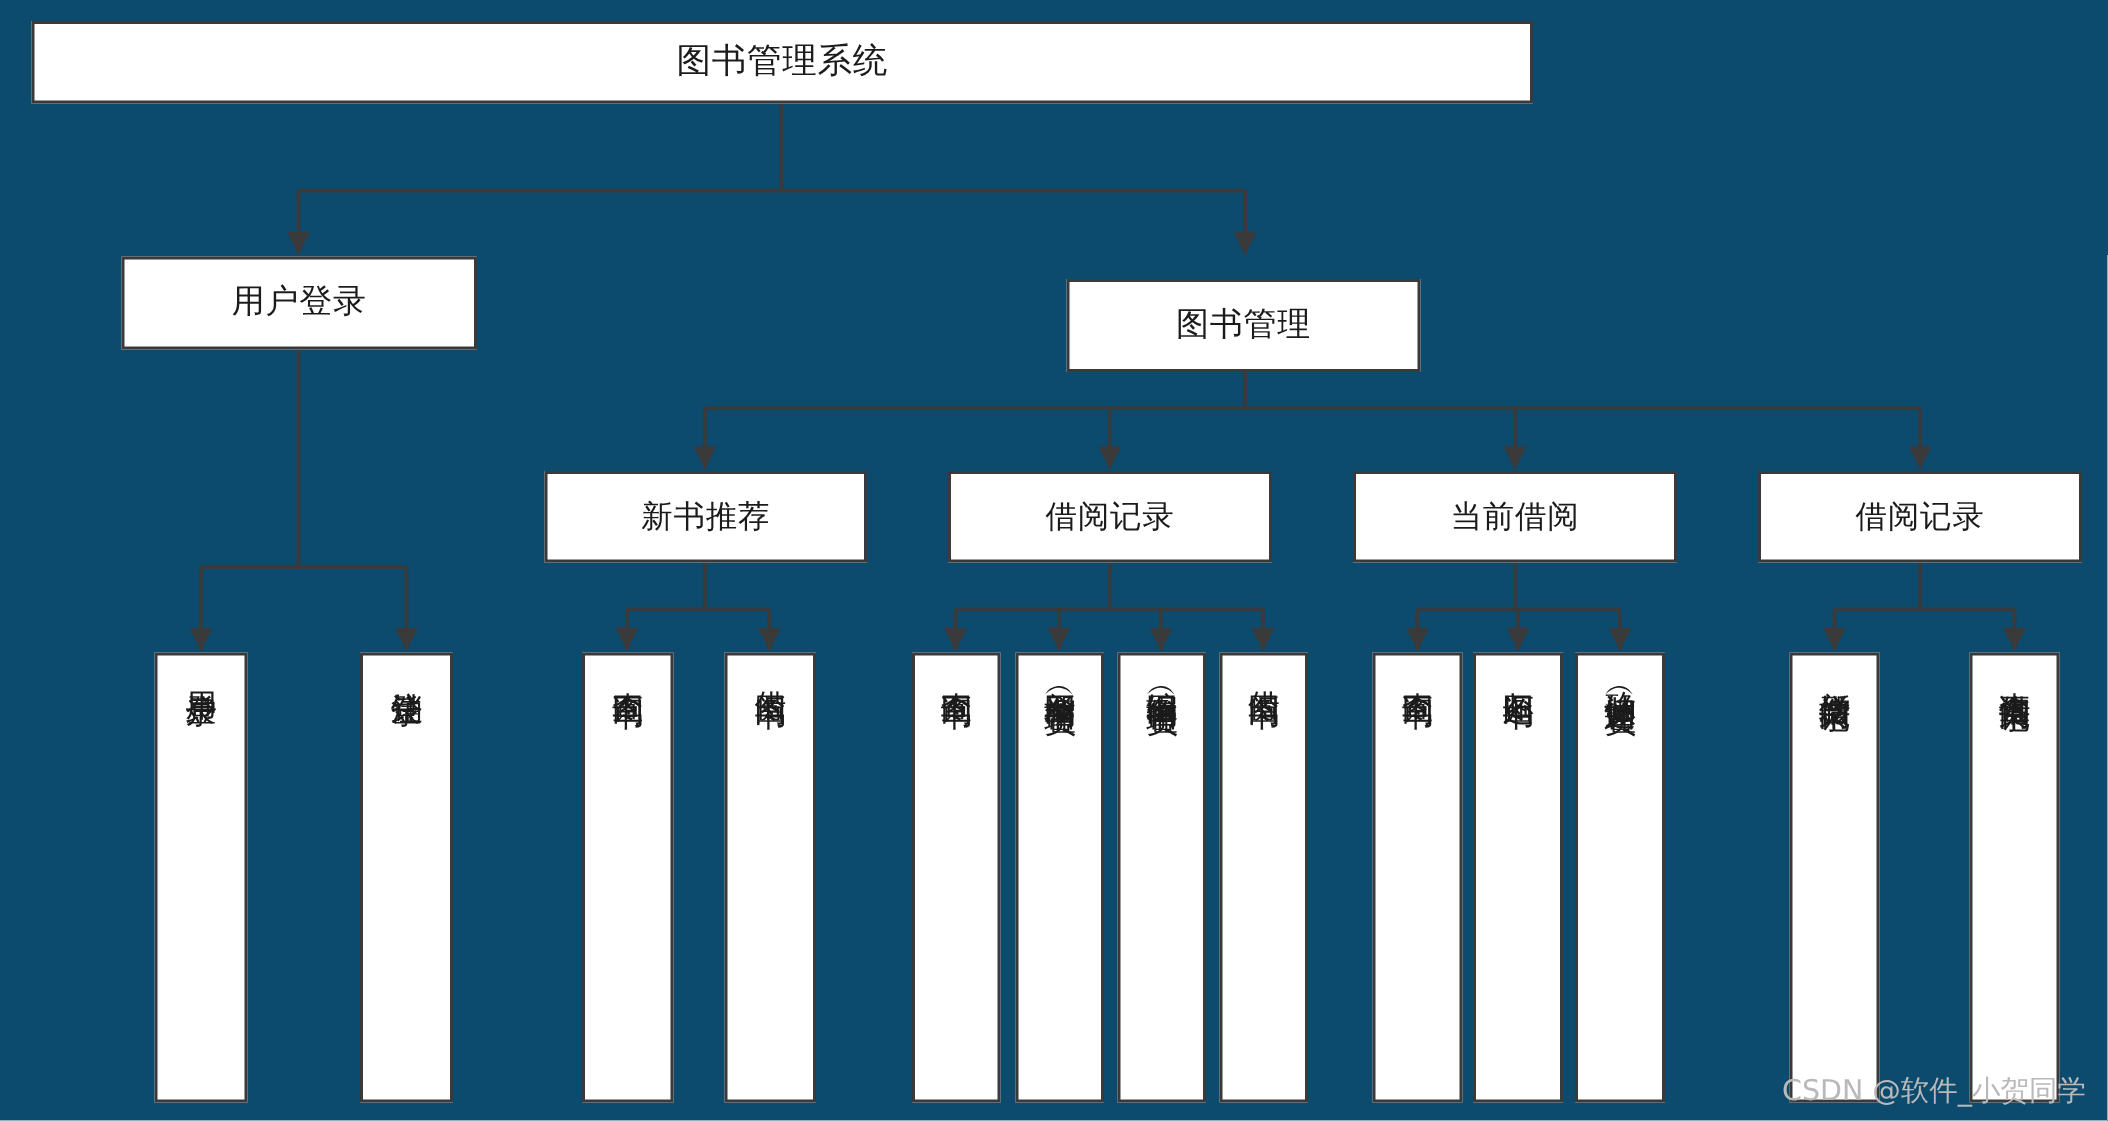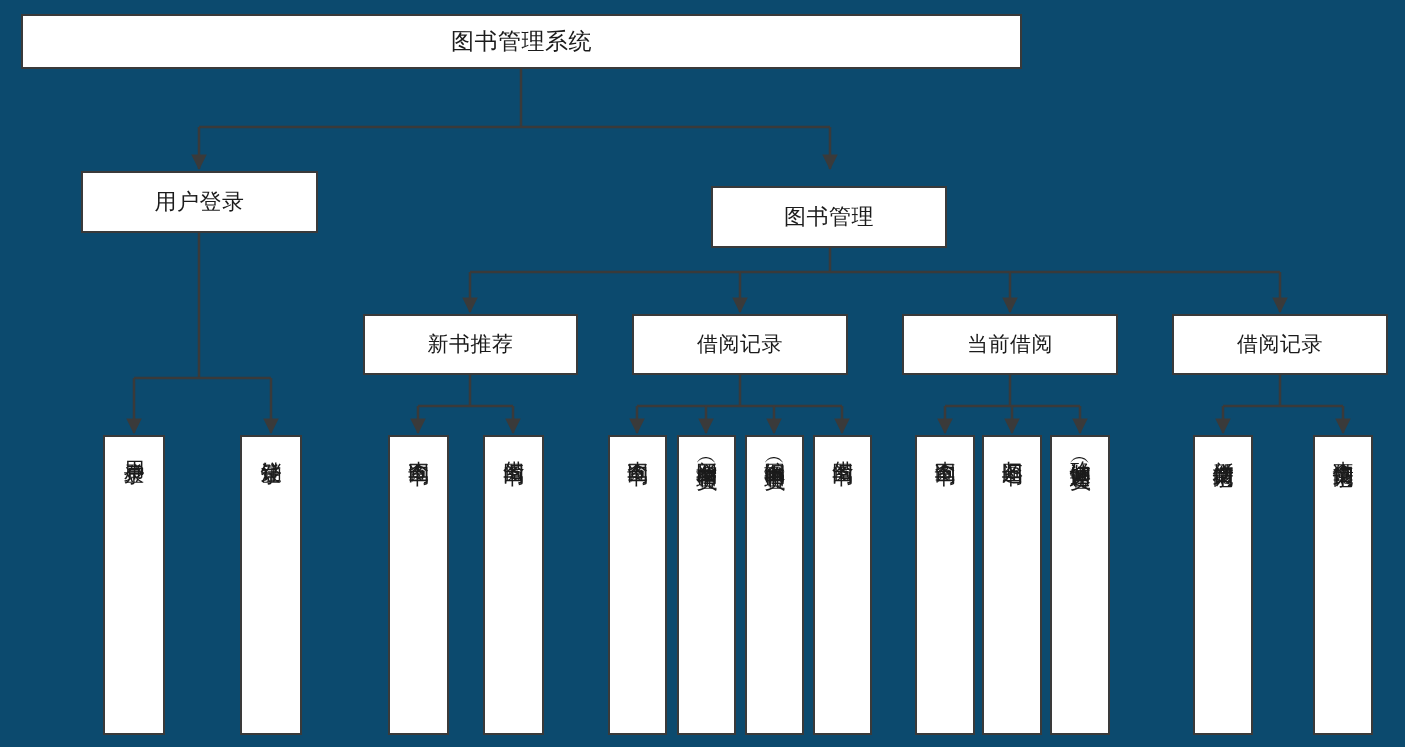--- a/index.html
+++ b/index.html
@@ -188,14 +188,15 @@
   <div class="node leaf" style="left: 1050px; top: 435px; width: 60px; height: 300px;">
     <span class="lbl">确认归还（管理员）</span>
   </div>
   <div class="node leaf" style="left: 1193px; top: 435px; width: 60px; height: 300px;">
     <span class="lbl">新增借阅记录</span>
   </div>
   <div class="node leaf" style="left: 1313px; top: 435px; width: 60px; height: 300px;">
     <span class="lbl">查询借阅记录</span>
   </div>
 
+  <div class="watermark">CSDN @软件_小贺同学</div>
 
 </div>
 
 </body></html>

